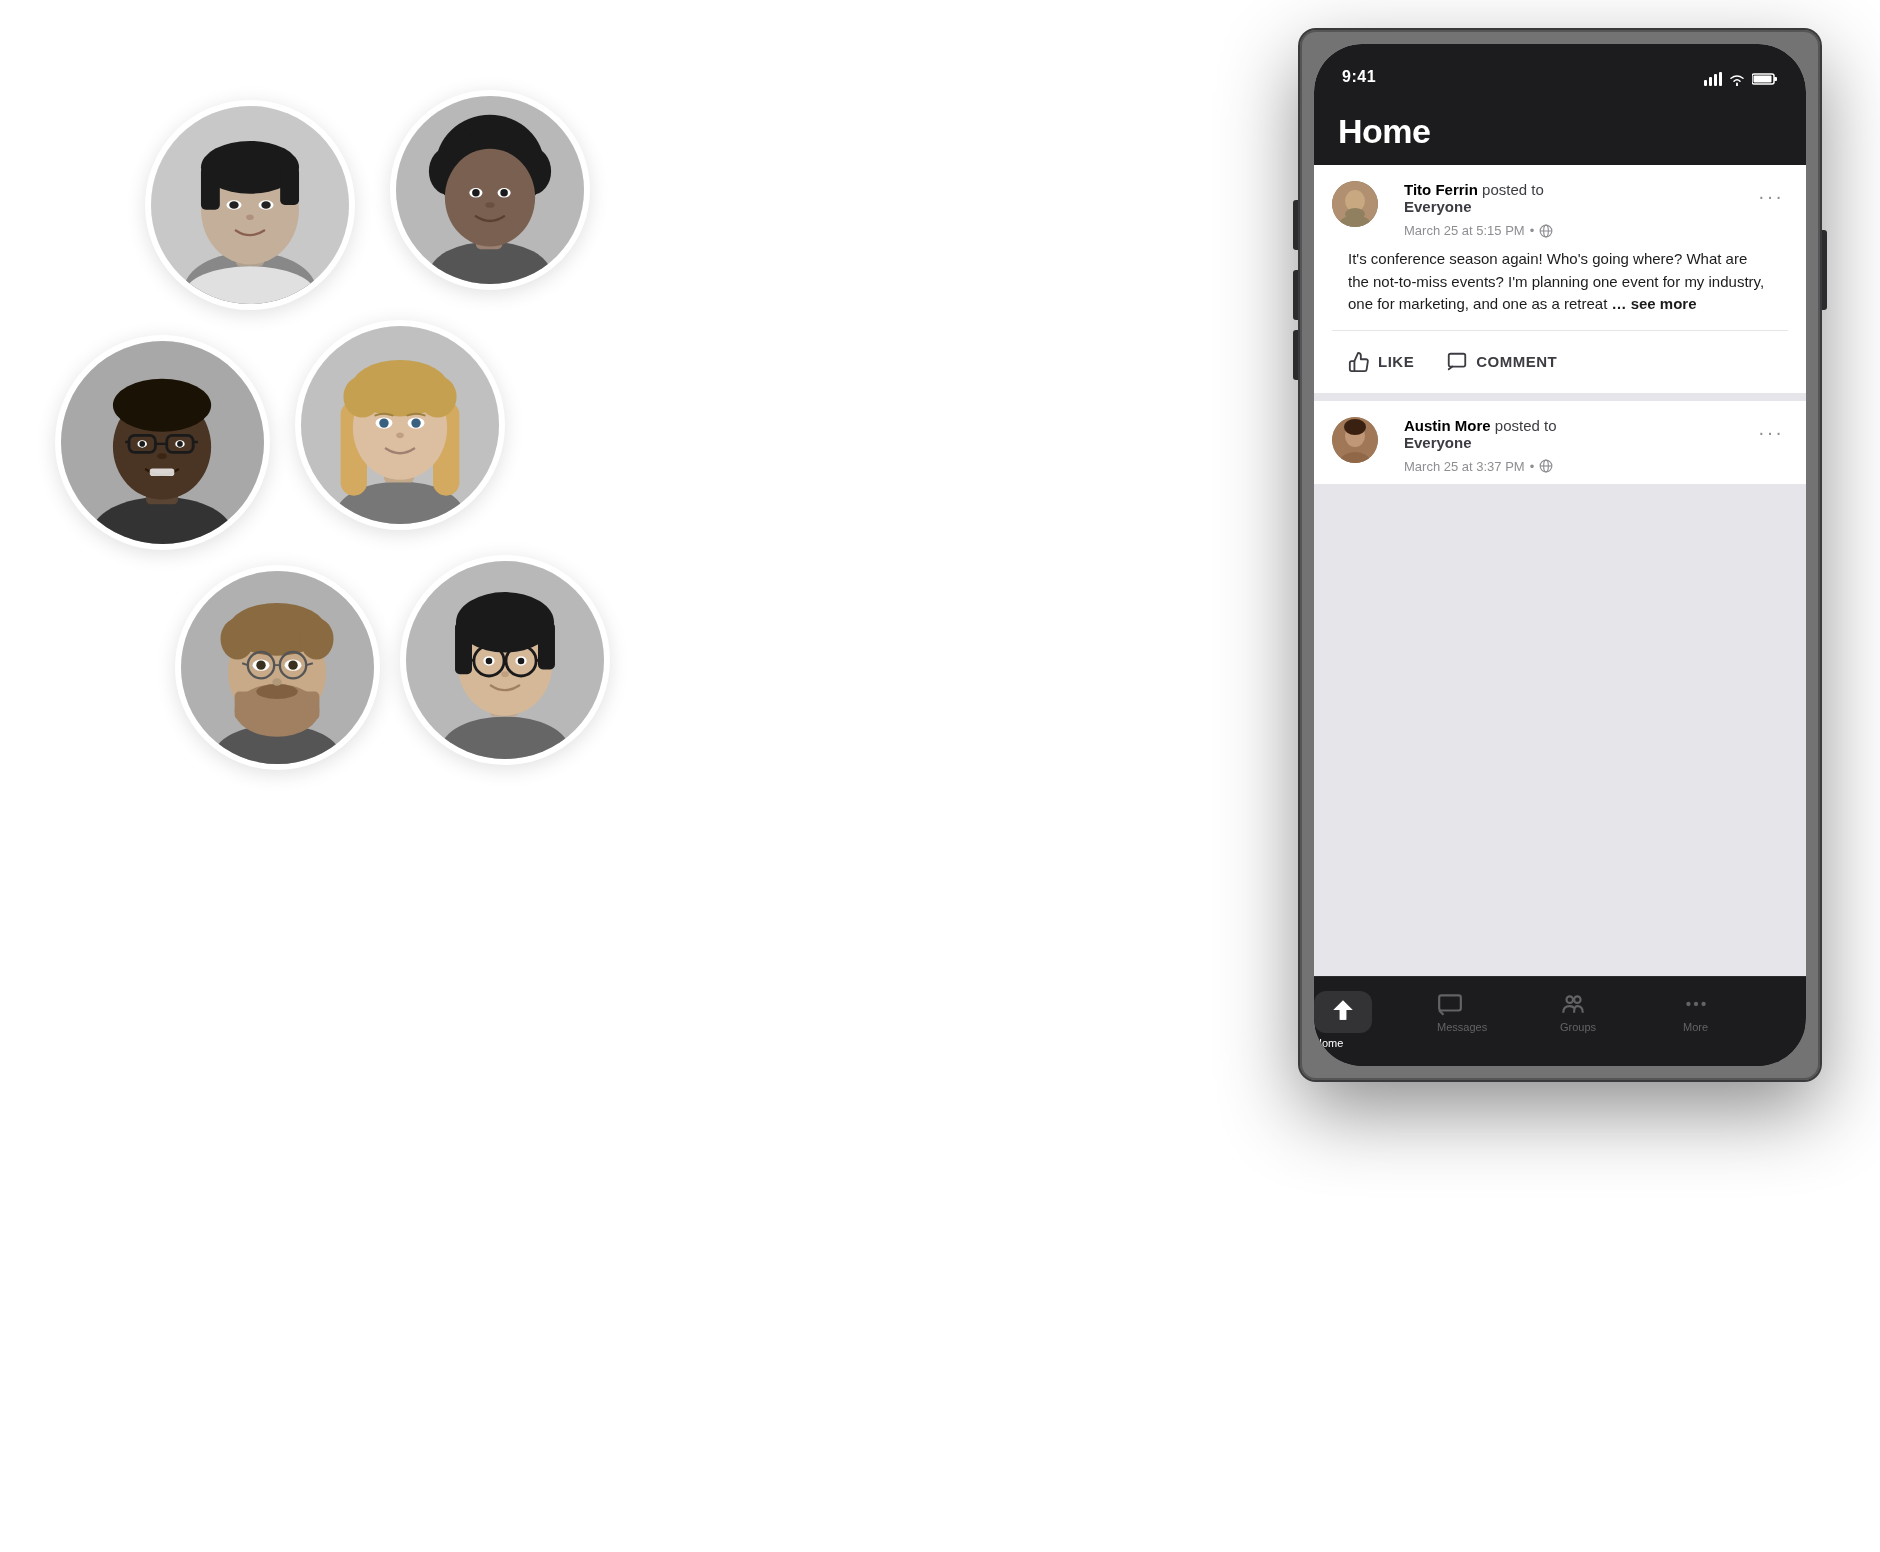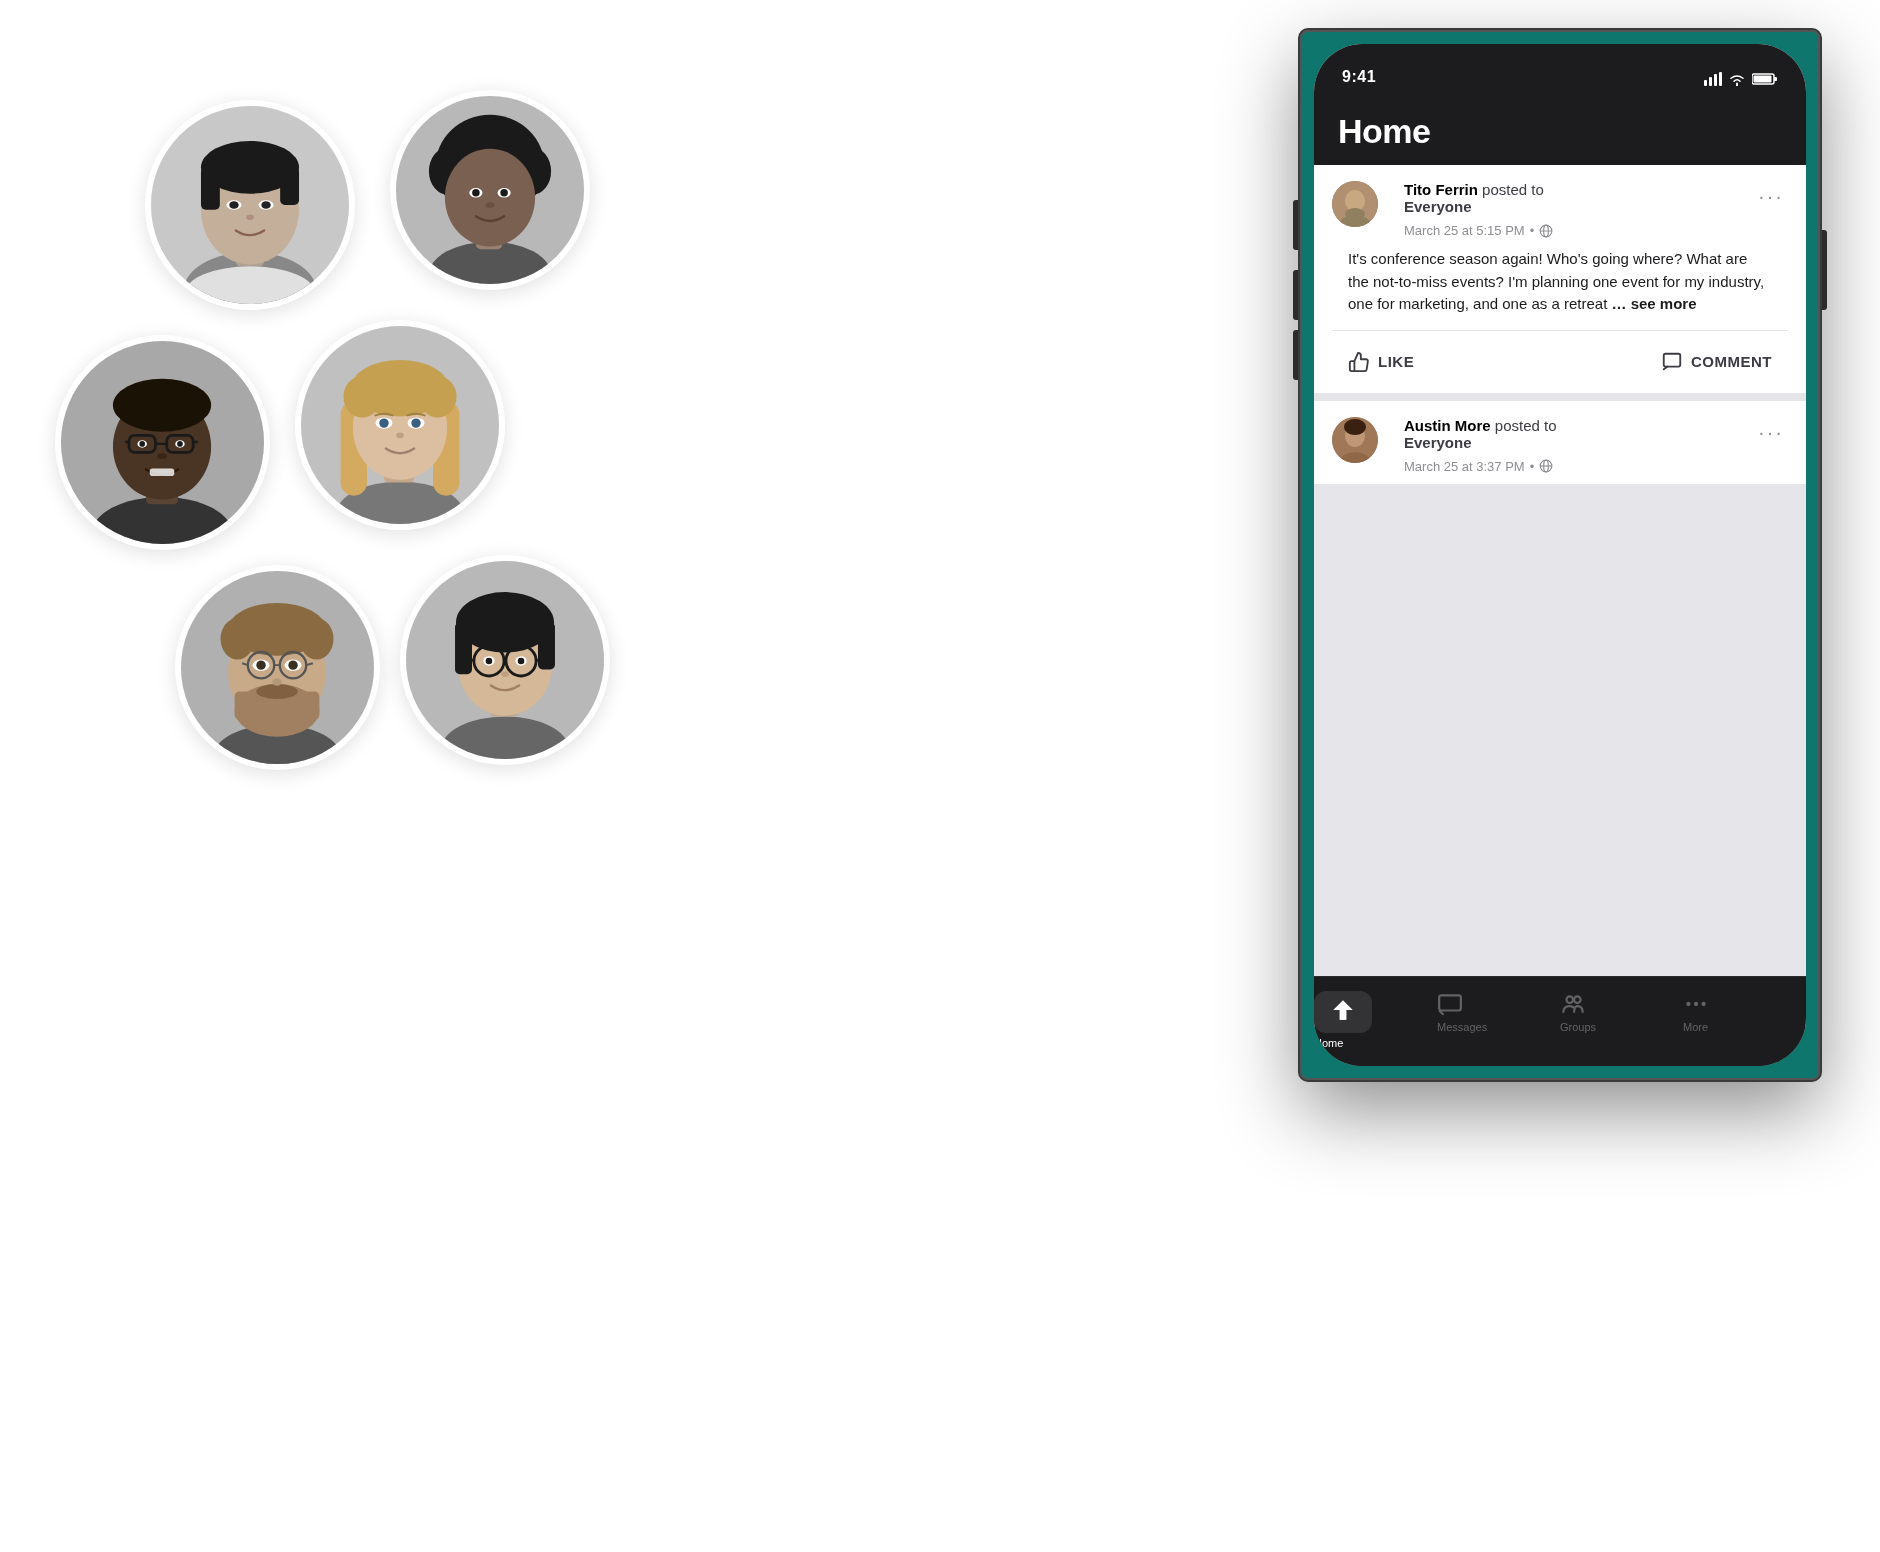--- a/index.html
+++ b/index.html
@@ -53,22 +53,22 @@
       position: absolute;
       right: 60px;
       top: 30px;
       width: 520px;
       height: 1050px;
     }
 
     .phone-shell {
       position: absolute;
       inset: 0;
-      background: #0f766e;
-      border-radius: 8px;
+      background: #737373;
+      border-radius: 16px;
       box-shadow:
         0 0 0 2px #3a3a3c,
         0 30px 80px rgba(0,0,0,0.45),
         inset 0 0 0 2px #555;
     }
 
     
     .phone-shell::before {
       content: '';
       position: absolute;
@@ -291,21 +291,20 @@
       background: #e5e5ea;
       margin: 0 18px;
     }
 
     
     .post-actions {
       display: flex;
       align-items: center;
       padding: 12px 18px;
       gap: 0;
-      justify-content: space-between;
     }
 
     .action-btn {
       display: flex;
       align-items: center;
       gap: 8px;
       padding: 8px 16px;
       font-size: 15px;
       font-weight: 600;
       color: #3c3c43;

